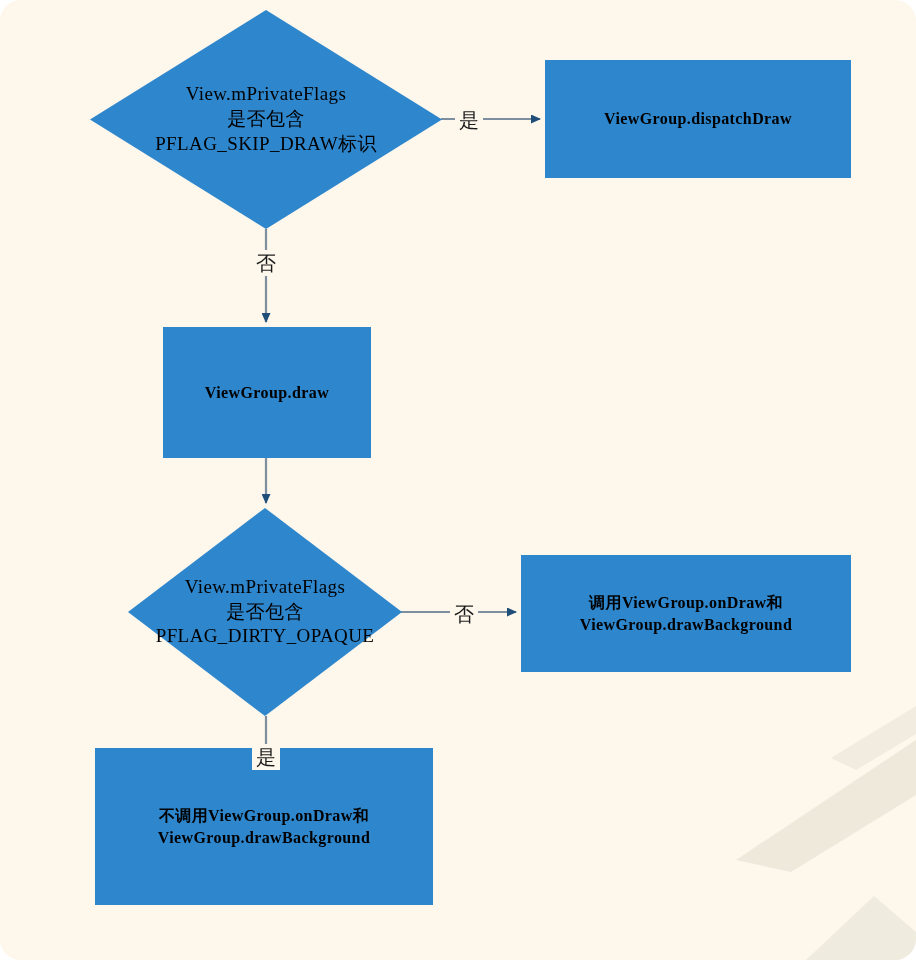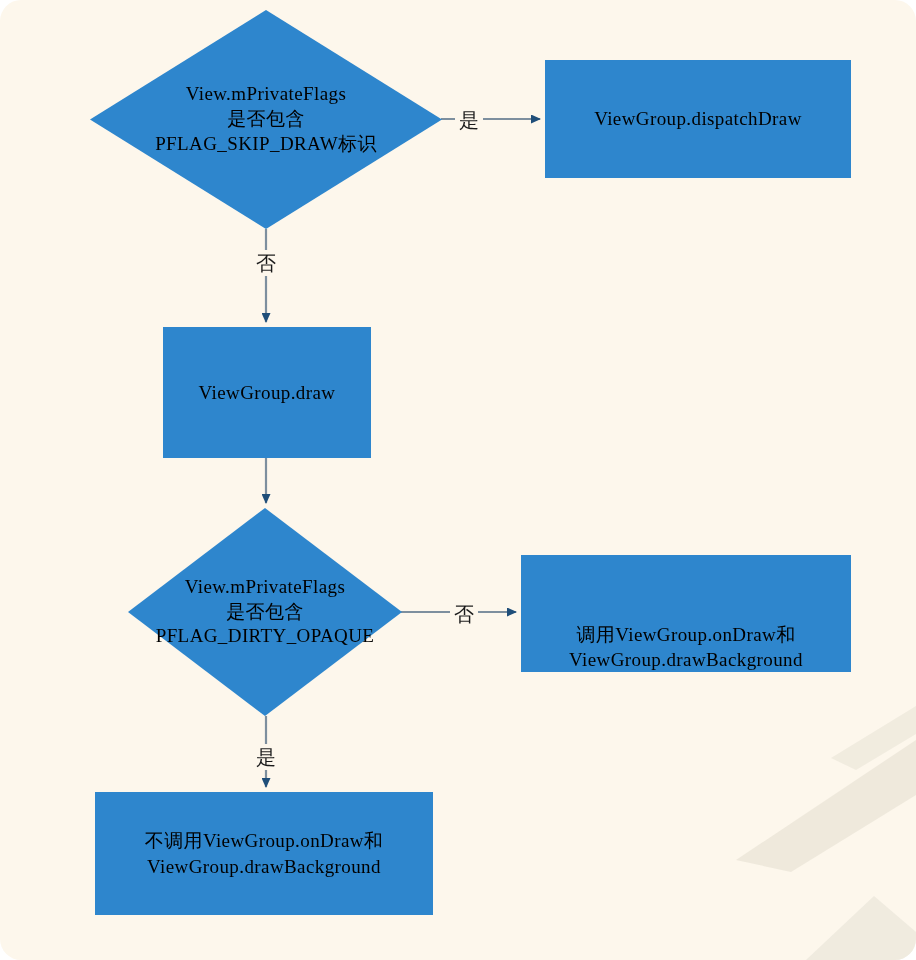--- a/index.html
+++ b/index.html
@@ -39,22 +39,23 @@
     line-height: 1.32;
   }
 
   .rect {
     background: #2e86cd;
     font-family: "Liberation Serif", "DejaVu Serif", serif;
   }
 
   .rect .txt {
     white-space: pre-line;
-    font-size: 19px;
+    font-size: 16px;
     letter-spacing: 0.4px;
+    font-weight: bold;
   }
 
   .diamond-wrap {
     position: absolute;
   }
   .diamond-shape {
     position: absolute;
     inset: 0;
   }
   .diamond-label {
@@ -138,26 +139,26 @@
 
   <div class="diamond-wrap" style="left:128px; top:508px; width:274px; height:208px;">
     <svg class="diamond-shape" viewBox="0 0 274 208" preserveAspectRatio="none" xmlns="http://www.w3.org/2000/svg">
       <polygon points="137,0 274,104 137,208 0,104" fill="#2e86cd"></polygon>
     </svg>
     <div class="diamond-label" style="width:352px; left:-39px;">View.mPrivateFlags
 是否包含
 PFLAG_DIRTY_OPAQUE</div>
   </div>
 
-  <div class="node rect" style="left:521px; top:555px; width:330px; height:117px;align-items:flex-end;">
+  <div class="node rect" style="left:521px; top:555px; width:330px; height:117px;">
     <span class="txt">调用ViewGroup.onDraw和
 ViewGroup.drawBackground</span>
   </div>
 
-  <div class="node rect" style="left:95px; top:792px; width:338px; height:123px;">
+  <div class="node rect" style="left:95px; top:748px; width:338px; height:157px;">
     <span class="txt">不调用ViewGroup.onDraw和
 ViewGroup.drawBackground</span>
   </div>
 
   <div class="edge-label" style="left:455px; top:107px;">是</div>
 
   <div class="edge-label" style="left:252px; top:250px;">否</div>
 
   <div class="edge-label" style="left:450px; top:601px;">否</div>
 

